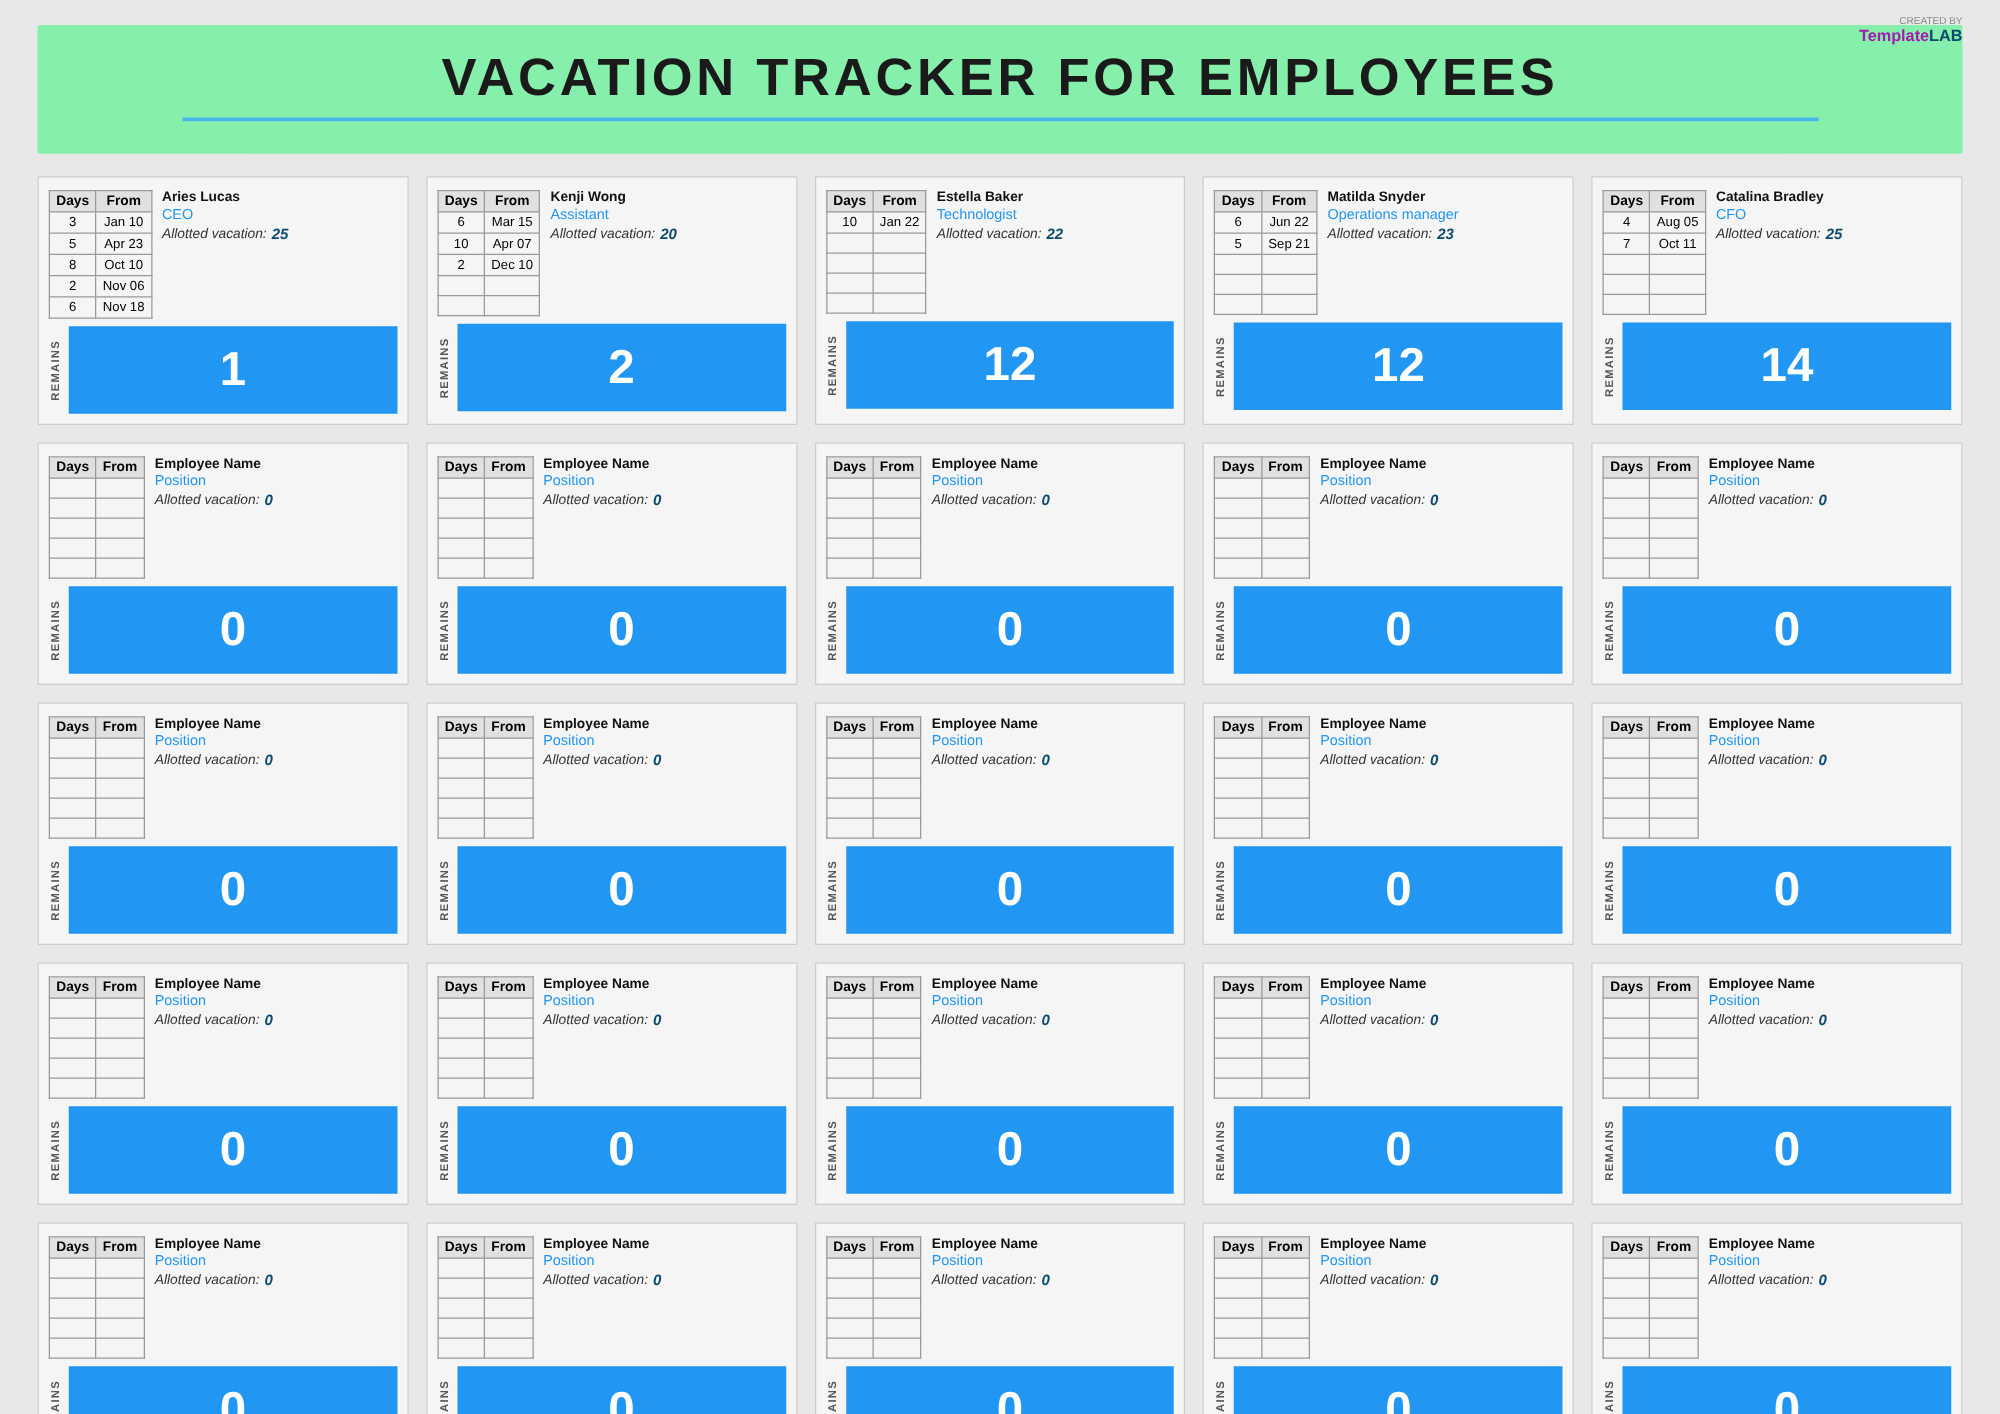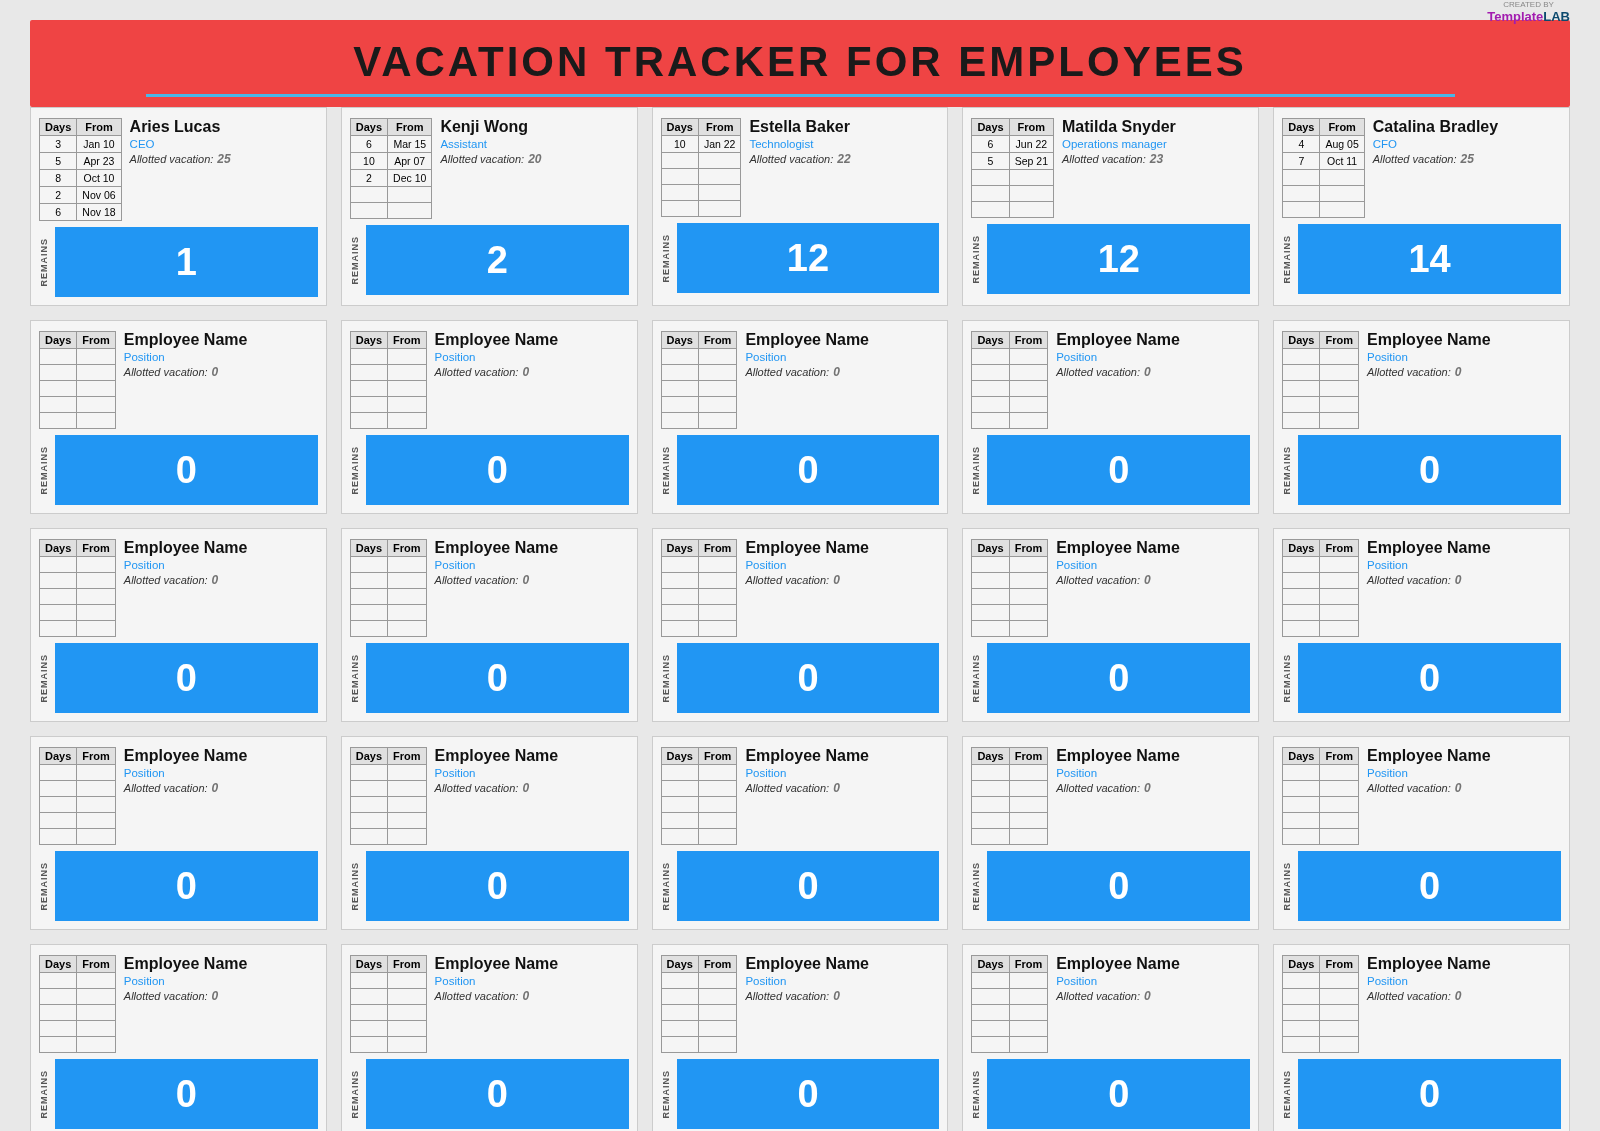--- a/index.html
+++ b/index.html
@@ -8,23 +8,24 @@
       font-family: Arial, sans-serif;
       width: 1600px;
       min-height: 1131px;
       position: relative;
     }
     .page {
       background: #e8e8e8;
       padding: 20px 30px 20px 30px;
     }
     .header {
-      background: #ef4444;
+      background: #86efac;
       text-align: center;
-      padding: 18px 0 10px 0;
+      padding: 18px 0 26px 0;
+      margin-bottom: 18px;
       border-radius: 2px;
     }
     .header h1 {
       font-size: 42px;
       font-weight: 900;
       letter-spacing: 3px;
       color: #1a1a1a;
       text-transform: uppercase;
     }
     .header-underline {
@@ -72,40 +73,40 @@
       height: 16px;
       font-size: 10.5px;
     }
     .employee-info {
       flex: 1;
       display: flex;
       flex-direction: column;
       gap: 2px;
     }
     .employee-name {
-      font-size: 16px;
+      font-size: 11px;
       font-weight: bold;
       color: #111;
     }
     .employee-position {
       font-size: 11.5px;
       color: #2196F3;
     }
     .allotted-row {
       display: flex;
       align-items: center;
       gap: 4px;
       font-size: 11px;
       color: #333;
       font-style: italic;
     }
     .allotted-value {
       font-weight: bold;
       font-size: 12px;
-      color: #737373;
+      color: #0c4a6e;
     }
     .remains-section {
       display: flex;
       align-items: center;
       gap: 6px;
       margin-top: 2px;
     }
     .remains-label {
       font-size: 9px;
       font-weight: bold;
@@ -122,25 +123,25 @@
       font-weight: 900;
       text-align: center;
       display: flex;
       align-items: center;
       justify-content: center;
       flex: 1;
       height: 70px;
     }
     .templatelab-logo {
       position: absolute;
-      top: 0;
+      top: 12px;
       right: 30px;
       font-size: 11px;
       color: #555;
-      text-align: center;
+      text-align: right;
     }
     .templatelab-logo .created-by {
       font-size: 8px;
       color: #888;
     }
     .templatelab-logo .brand {
       font-size: 13px;
     }
     .templatelab-logo .brand span {
       color: #a21caf;

